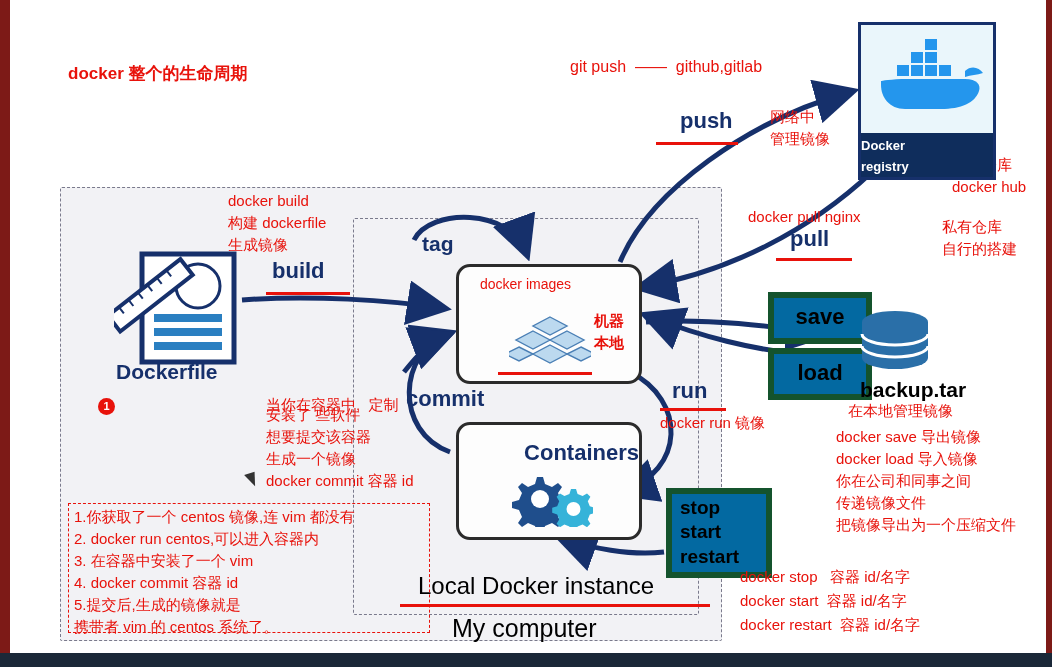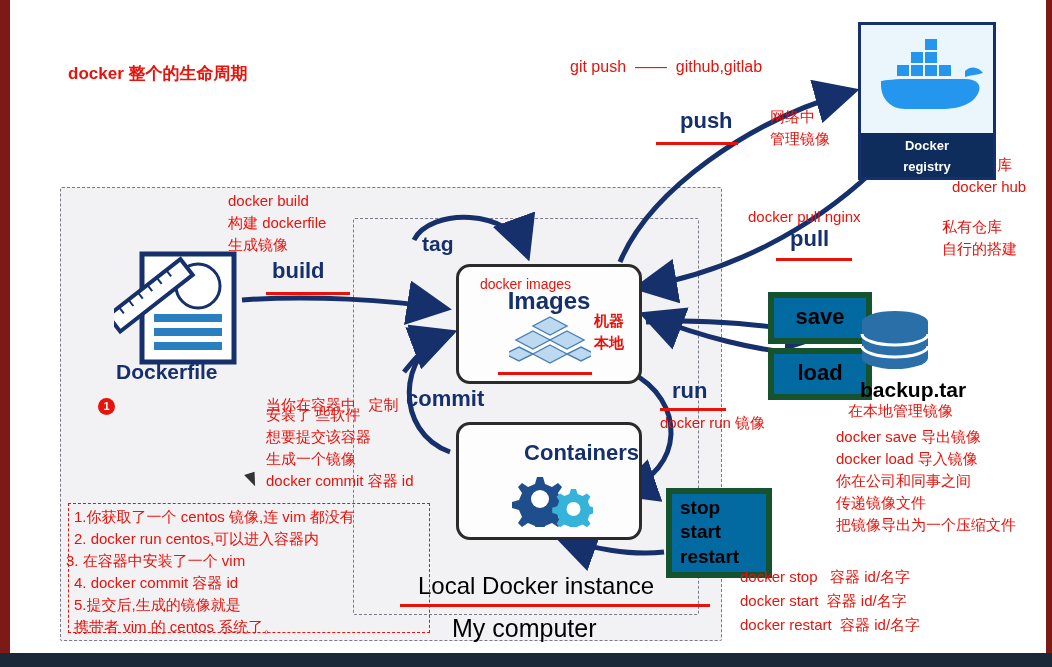--- a/index.html
+++ b/index.html
@@ -44,21 +44,21 @@
   }
   .img-title{position:absolute;left:0;top:20px;width:180px;text-align:center;font-size:24px;font-weight:bold;color:#16306b;}
   .cont-title{position:absolute;left:0;top:15px;width:180px;text-align:right;font-size:22px;font-weight:bold;color:#16306b;}
 
   
   .registry{
     position:absolute;left:848px;top:22px;width:132px;height:152px;
     border:3px solid #16306b;background:#eaf6fb;
   }
   .registry-band{position:absolute;left:0;bottom:0;width:132px;height:44px;background:#0f2d5c;}
-  .registry-band span{display:block;text-align:center;color:#fff;font-weight:bold;font-size:13px;line-height:1.15;padding-top:6px;}
+  .registry-band span{display:block;text-align:left;color:#fff;font-weight:bold;font-size:13px;line-height:1.15;padding-top:6px;}
 
   
   .redbox{position:absolute;border:6px solid #14532d;background:#0369a1;}
   .redbox span{display:block;color:#000;font-weight:bold;}
 
   
   .note-box{
     position:absolute;left:58px;top:503px;width:360px;height:128px;
     border:1px dashed #e8120b;background:transparent;
   }
@@ -181,21 +181,20 @@
           </g>
         </g>
       </svg>
     </div>
     <div class="txt navy b" style="left:106px;top:360px;font-size:21px;">Dockerfile</div>
     <div class="bullet">1</div>
 
     <div class="txt navy b" style="left:412px;top:232px;font-size:21px;">tag</div>
 
     <div class="img-box">
-      <div class="img-title">Images</div>
       <svg style="position:absolute;left:50px;top:48px;" width="82" height="56" viewBox="0 0 82 56">
         <g fill="#bcd9ef" stroke="#4a7fb5" stroke-width="1.4">
           <polygon points="41,2 58,11 41,20 24,11"></polygon>
           <polygon points="24,16 41,25 24,34 7,25"></polygon>
           <polygon points="58,16 75,25 58,34 41,25"></polygon>
           <polygon points="41,30 58,39 41,48 24,39"></polygon>
           <polygon points="10,32 24,39 10,46 -4,39"></polygon>
           <polygon points="72,32 86,39 72,46 58,39"></polygon>
         </g>
       </svg>
@@ -269,21 +268,21 @@
     <div class="txt red" style="left:730px;top:616px;font-size:15px;">docker restart  容器 id/名字</div>
     <div class="txt red" style="left:730px;top:592px;font-size:15px;">docker start  容器 id/名字</div>
 
     <div class="txt black" style="left:408px;top:572px;font-size:24px;">Local Docker instance</div>
     <div class="uline" style="left:390px;top:604px;width:310px;"></div>
     <div class="txt black" style="left:442px;top:614px;font-size:25px;">My computer</div>
 
     <div class="note-box"></div>
     <div class="txt red" style="left:64px;top:508px;font-size:15px;">1.你获取了一个 centos 镜像,连 vim 都没有</div>
     <div class="txt red" style="left:64px;top:530px;font-size:15px;">2. docker run centos,可以进入容器内</div>
-    <div class="txt red" style="left:56px;top:552px;font-size:15px;">3. 在容器中安装了一个 vim</div>
+    <div class="txt red" style="left:64px;top:552px;font-size:15px;">3. 在容器中安装了一个 vim</div>
     <div class="txt red" style="left:64px;top:574px;font-size:15px;">4. docker commit 容器 id</div>
     <div class="txt red" style="left:64px;top:596px;font-size:15px;">5.提交后,生成的镜像就是</div>
     <div class="txt red" style="left:64px;top:618px;font-size:15px;">携带者 vim 的 centos 系统了。</div>
 
     <div class="cursor"></div>
   </div>
 
   <div class="bottom-bar"></div>
 </div>
 

